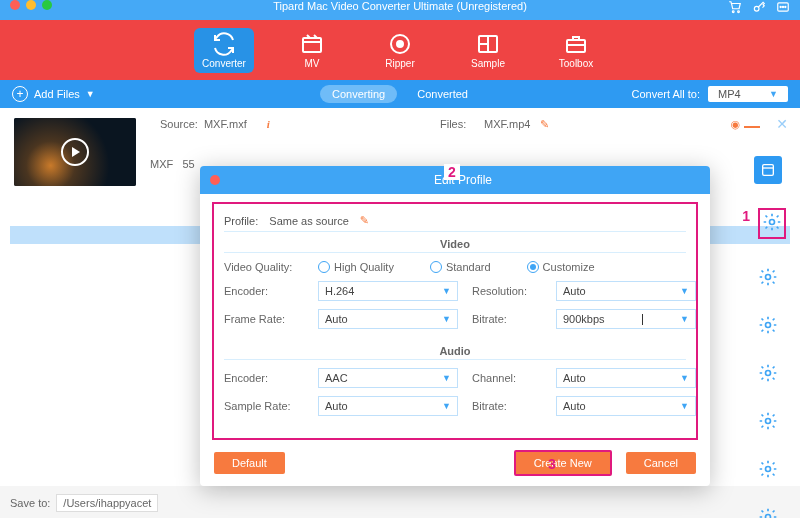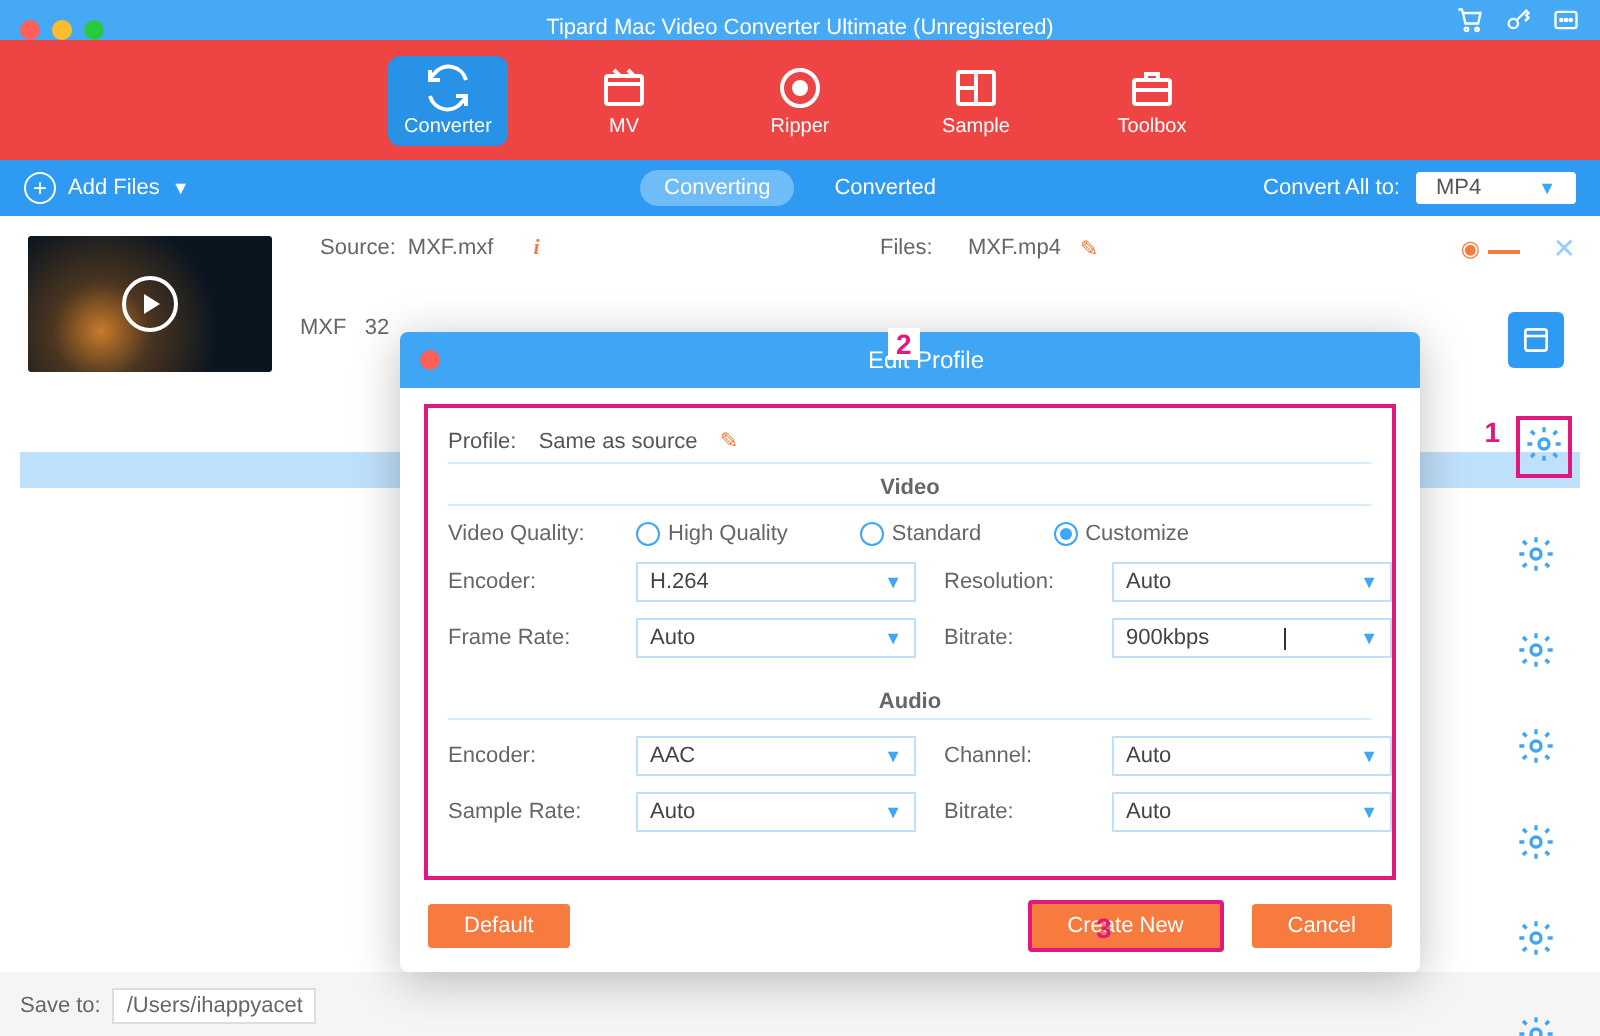--- a/index.html
+++ b/index.html
@@ -1,18 +1,18 @@
 <!DOCTYPE html>
 <html><head>
 <meta charset="utf-8">
 <style>
 * { box-sizing: border-box; margin: 0; padding: 0; font-family: -apple-system, "Helvetica Neue", Arial, sans-serif; }
 body { width: 800px; height: 518px; background: #f5f5f5; overflow: hidden; position: relative; font-size: 12px; }
 
-.titlebar { height: 20px; background: #45a9f6; display: flex; align-items: flex-end; padding: 0 10px; position: relative; }
+.titlebar { height: 20px; background: #45a9f6; display: flex; align-items: flex-start; padding: 0 10px; position: relative; }
 .mac-lights { display: flex; gap: 6px; }
 .dot { width: 10px; height: 10px; border-radius: 50%; }
 .dot.red { background: #ff5f57; } .dot.yellow { background: #ffbd2e; } .dot.green { background: #28c940; }
 .titlebar-title { position: absolute; left: 0; right: 0; text-align: center; font-size: 11px; color: #fff; }
 .titlebar-right { position: absolute; right: 10px; display: flex; gap: 10px; color: #fff; }
 .titlebar-right svg { width: 14px; height: 14px; }
 
 .toolbar { height: 60px; background: #ef4444; display: flex; justify-content: center; gap: 28px; align-items: center; }
 .tool { color: #fff; text-align: center; width: 60px; padding: 4px 0; border-radius: 6px; }
 .tool.active { background: #2892e6; }
@@ -179,21 +179,21 @@
     <span style="flex:1"></span>
     <span style="position:absolute;left:440px;">Files:</span>
     <span style="position:absolute;left:484px;">MXF.mp4</span>
     <span class="pencil" style="position:absolute;left:540px;">✎</span>
     <span style="position:absolute;right:60px;color:#f77a3f;">◉</span>
     <span style="position:absolute;right:40px;"><span class="min-bar"></span></span>
     <span style="position:absolute;right:12px;color:#9acef9;font-size:14px;">✕</span>
   </div>
   <div class="row-mid">
     <span>MXF</span>&nbsp;&nbsp;
-    <span>32</span>
+    <span>55</span>
   </div>
   <div class="fmt-badge">
     <svg viewBox="0 0 24 24" fill="none" stroke="#fff" stroke-width="2">
         <rect x="4" y="4" width="16" height="16" rx="2"></rect>
         <path d="M4 9h16"></path>
       </svg>
   </div>
 
   <div class="bluebar"></div>
 

